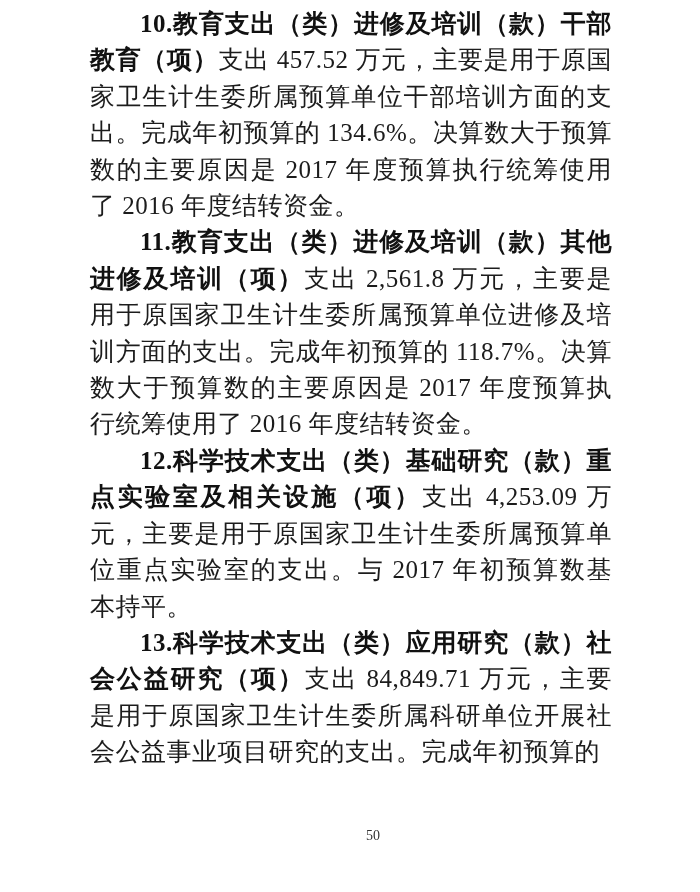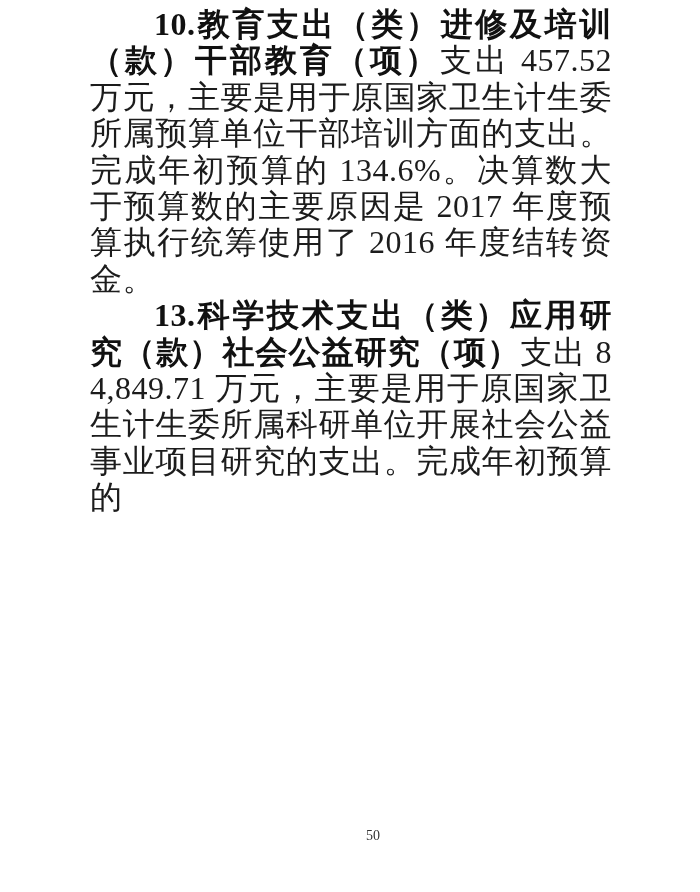--- a/index.html
+++ b/index.html
@@ -16,21 +16,21 @@
     color: #1c1c1c;
   }
   .doc-page {
     position: absolute;
     top: 6px;
     left: 90px;
     width: 522px;
   }
   .para {
     margin: 0;
-    font-size: 32px;
+    font-size: 25px;
     line-height: 36.4px;
     text-align: justify;
     text-indent: 2em;
     letter-spacing: 0.5px;
     word-break: break-all;
   }
   .para b {
     font-weight: bold;
     color: #111111;
   }
@@ -46,20 +46,22 @@
     margin-left: 23px;
   }
 </style>
 </head>
 <body>
 
 <div class="doc-page">
 
   <p class="para"><b>10.教育支出（类）进修及培训（款）干部教育（项）</b><span>支出 457.52 万元，主要是用于原国家卫生计生委所属预算单位干部培训方面的支出。完成年初预算的 134.6%。决算数大于预算数的主要原因是 2017 年度预算执行统筹使用了 2016 年度结转资金。</span></p>
 
+  <p class="para"><b>11.教育支出（类）进修及培训（款）其他进修及培训（项）</b><span>支出 2,561.8 万元，主要是用于原国家卫生计生委所属预算单位进修及培训方面的支出。完成年初预算的 118.7%。决算数大于预算数的主要原因是 2017 年度预算执行统筹使用了 2016 年度结转资金。</span></p>
 
+  <p class="para"><b>12.科学技术支出（类）基础研究（款）重点实验室及相关设施（项）</b><span>支出 4,253.09 万元，主要是用于原国家卫生计生委所属预算单位重点实验室的支出。与 2017 年初预算数基本持平。</span></p>
 
 
   <p class="para"><b>13.科学技术支出（类）应用研究（款）社会公益研究（项）</b><span>支出 84,849.71 万元，主要是用于原国家卫生计生委所属科研单位开展社会公益事业项目研究的支出。完成年初预算的</span></p>
 
 </div>
 
 <div class="page-number">50</div>
 
 </body></html>

